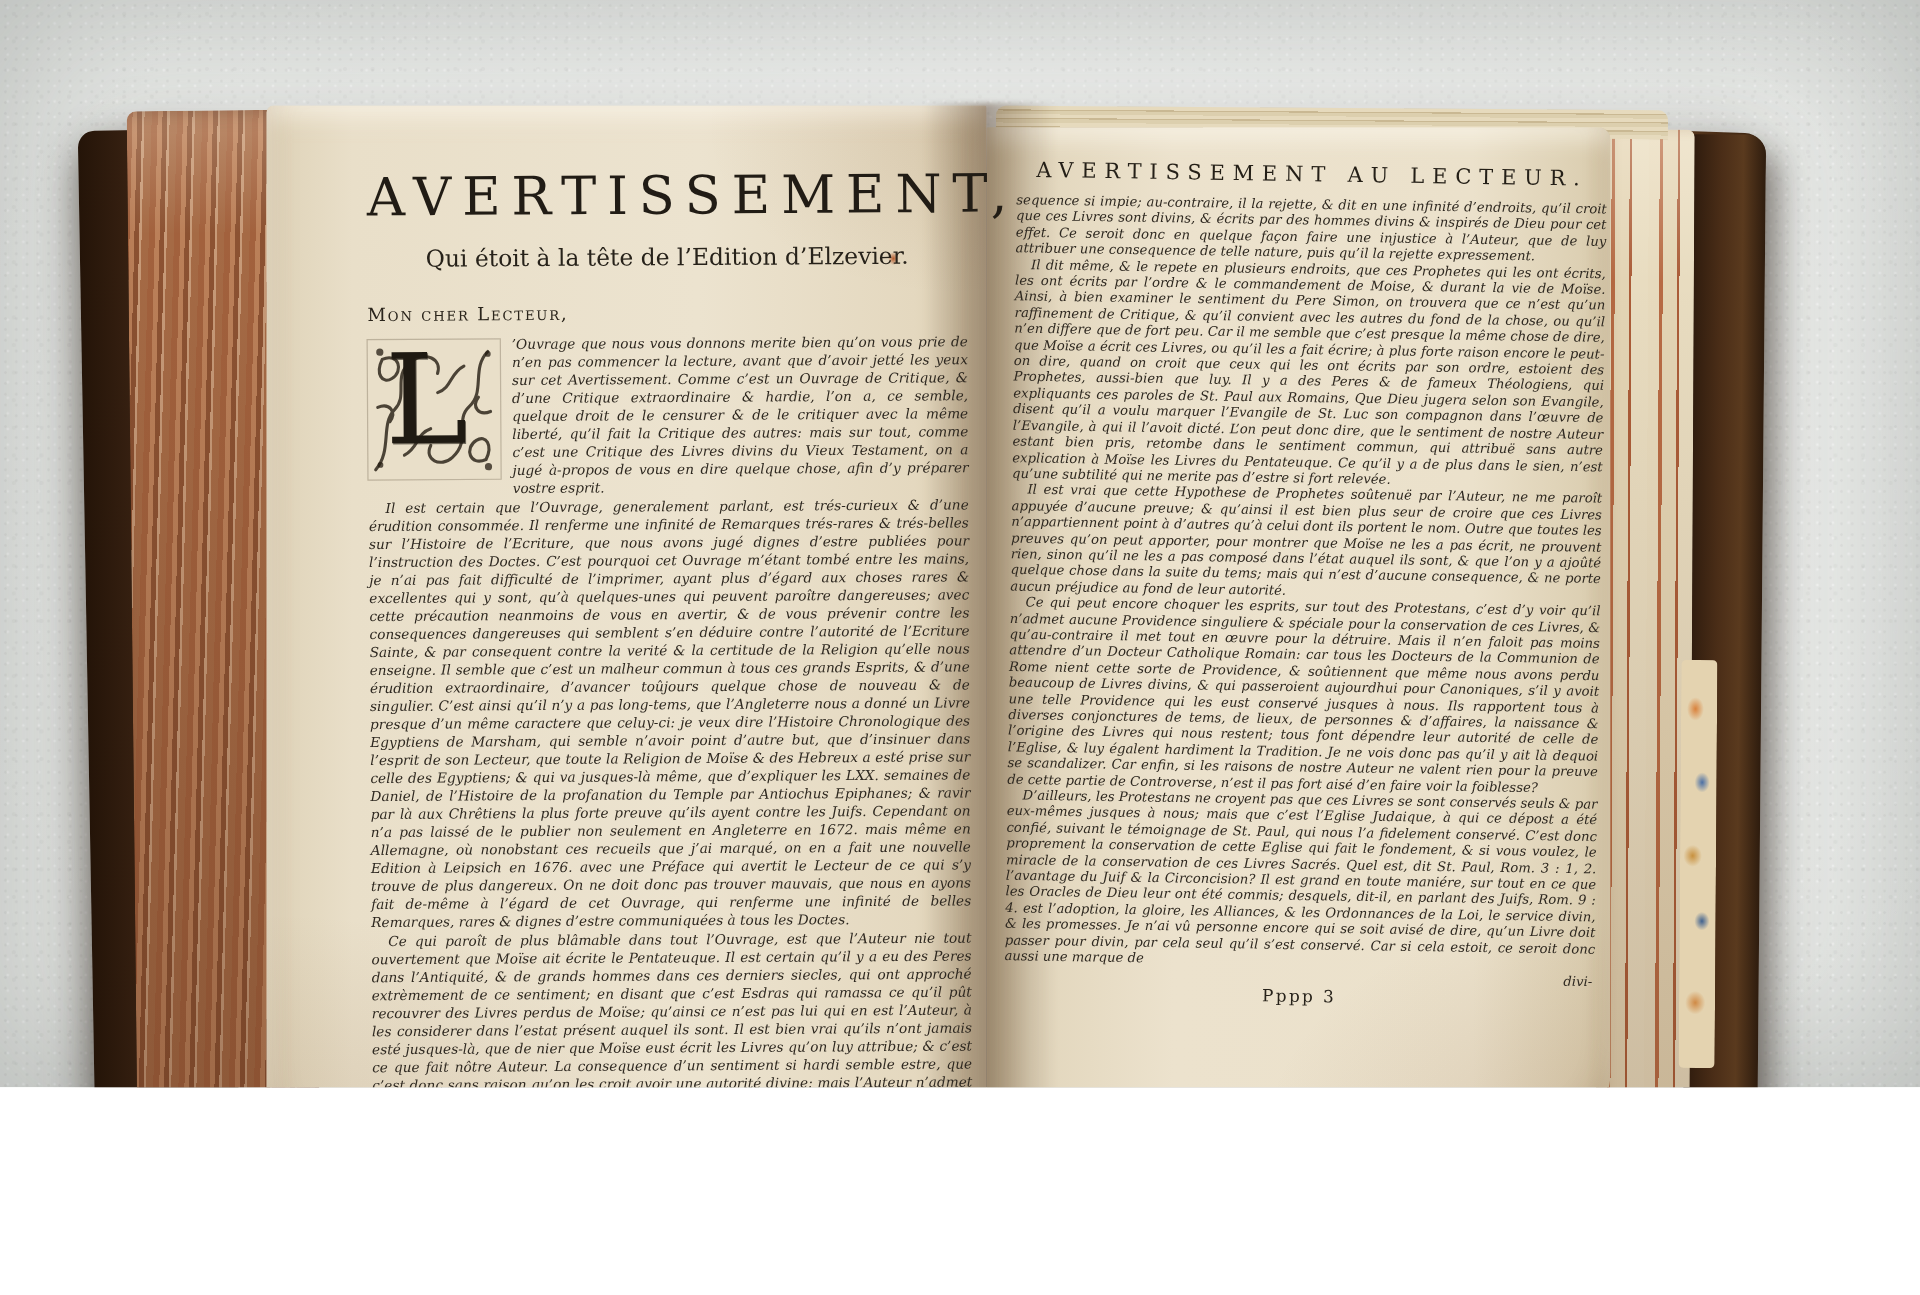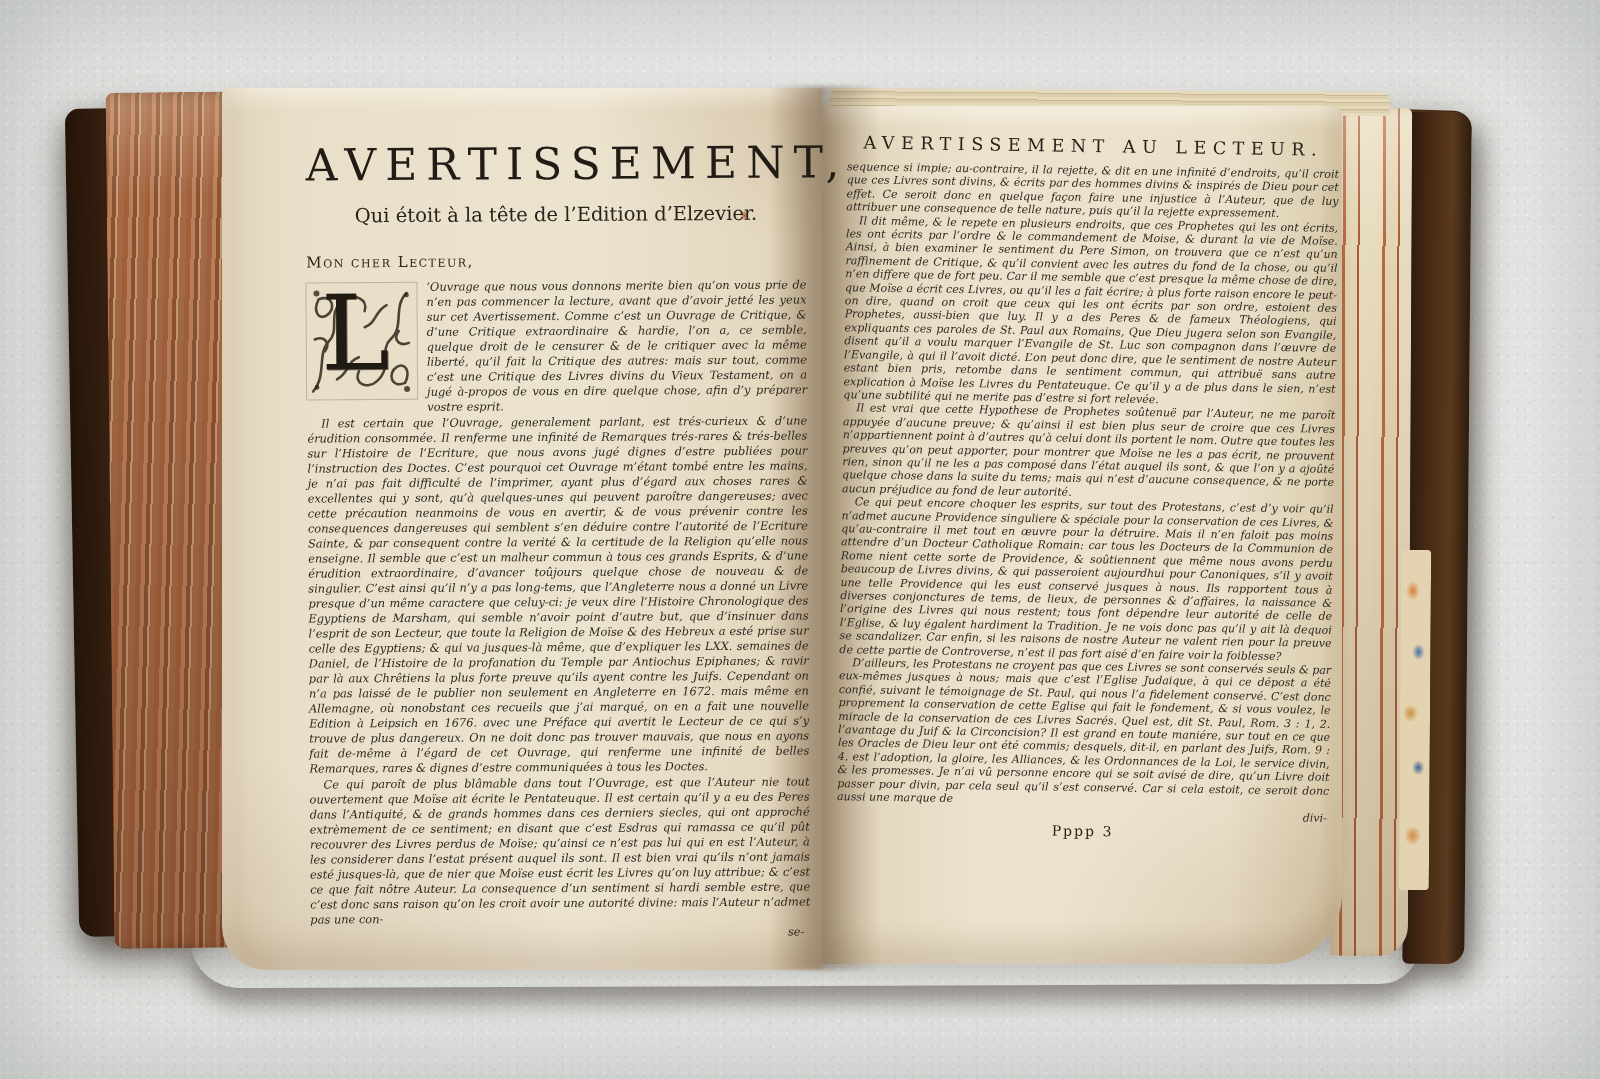--- a/index.html
+++ b/index.html
@@ -1,20 +1,20 @@
 <!DOCTYPE html>
 <html><head>
 <meta charset="utf-8">
 <style>
   * { margin:0; padding:0; box-sizing:border-box; }
   html,body { width:1600px; height:1079px; overflow:hidden; }
   body { font-family:"DejaVu Serif", serif; }
 
   .scene {
-    position:relative; width:1600px; height:1079px; overflow:hidden;
+    position:relative; width:1600px; height:906px; overflow:hidden;
     background-color:#e7e9e6;
     background-image:
       radial-gradient(1300px 900px at 52% 46%, rgba(255,255,255,.55), rgba(255,255,255,0) 72%),
       radial-gradient(rgba(0,0,0,.045) 1px, transparent 1.3px),
       radial-gradient(rgba(255,255,255,.5) 1px, transparent 1.4px),
       radial-gradient(rgba(0,0,0,.03) 1.5px, transparent 2px);
     background-size:auto, 9px 9px, 13px 13px, 23px 23px;
     box-shadow: inset 0 0 140px rgba(90,95,92,.35);
   }
 

